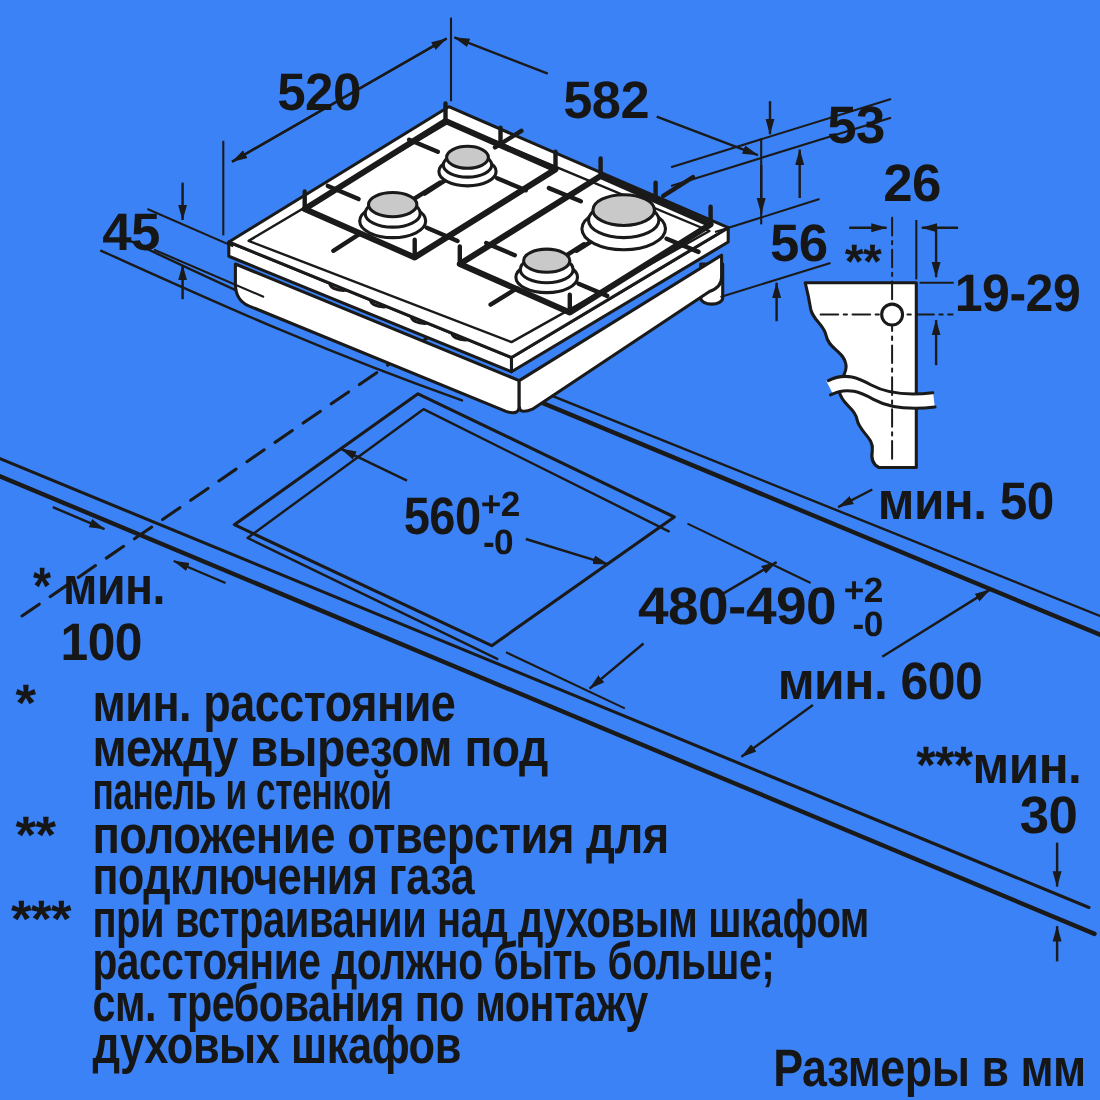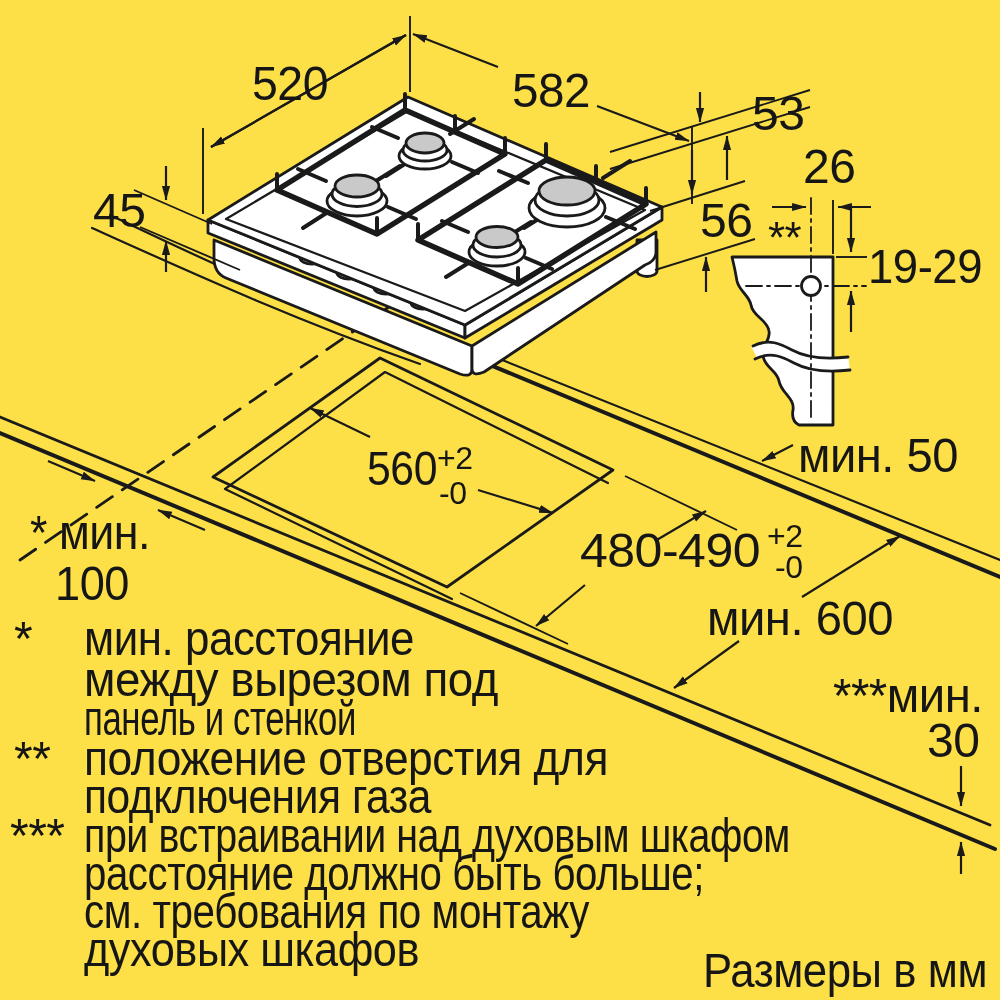--- a/index.html
+++ b/index.html
@@ -1,16 +1,16 @@
 <!DOCTYPE html>
 <html><head>
 <meta charset="utf-8">
 <style>
   html,body{margin:0;padding:0;background:#fff;}
-  .stage{position:relative;width:1000px;height:1000px;background:#fde047;overflow:hidden;}
+  .stage{position:relative;width:1000px;height:1000px;background:#3b82f6;overflow:hidden;font-weight:bold;}
   svg{display:block;}
   svg text{font-family:"Liberation Sans","DejaVu Sans",sans-serif;fill:#161616;letter-spacing:-0.5px;}
   .n48{font-size:48px;}
   .n44{font-size:44px;}
   .n32{font-size:32px;}
   .note{font-size:48px;}
   .stk{stroke:#1a1a1a;fill:none;stroke-linecap:round;stroke-linejoin:round;}
   .w1{stroke-width:1.8;} .w2{stroke-width:2.2;} .w3{stroke-width:2.8;} .w4{stroke-width:4;} .w5{stroke-width:5.5;}
   .whitefill{fill:#ffffff;}
   .grayfill{fill:#c9c9c9;}

